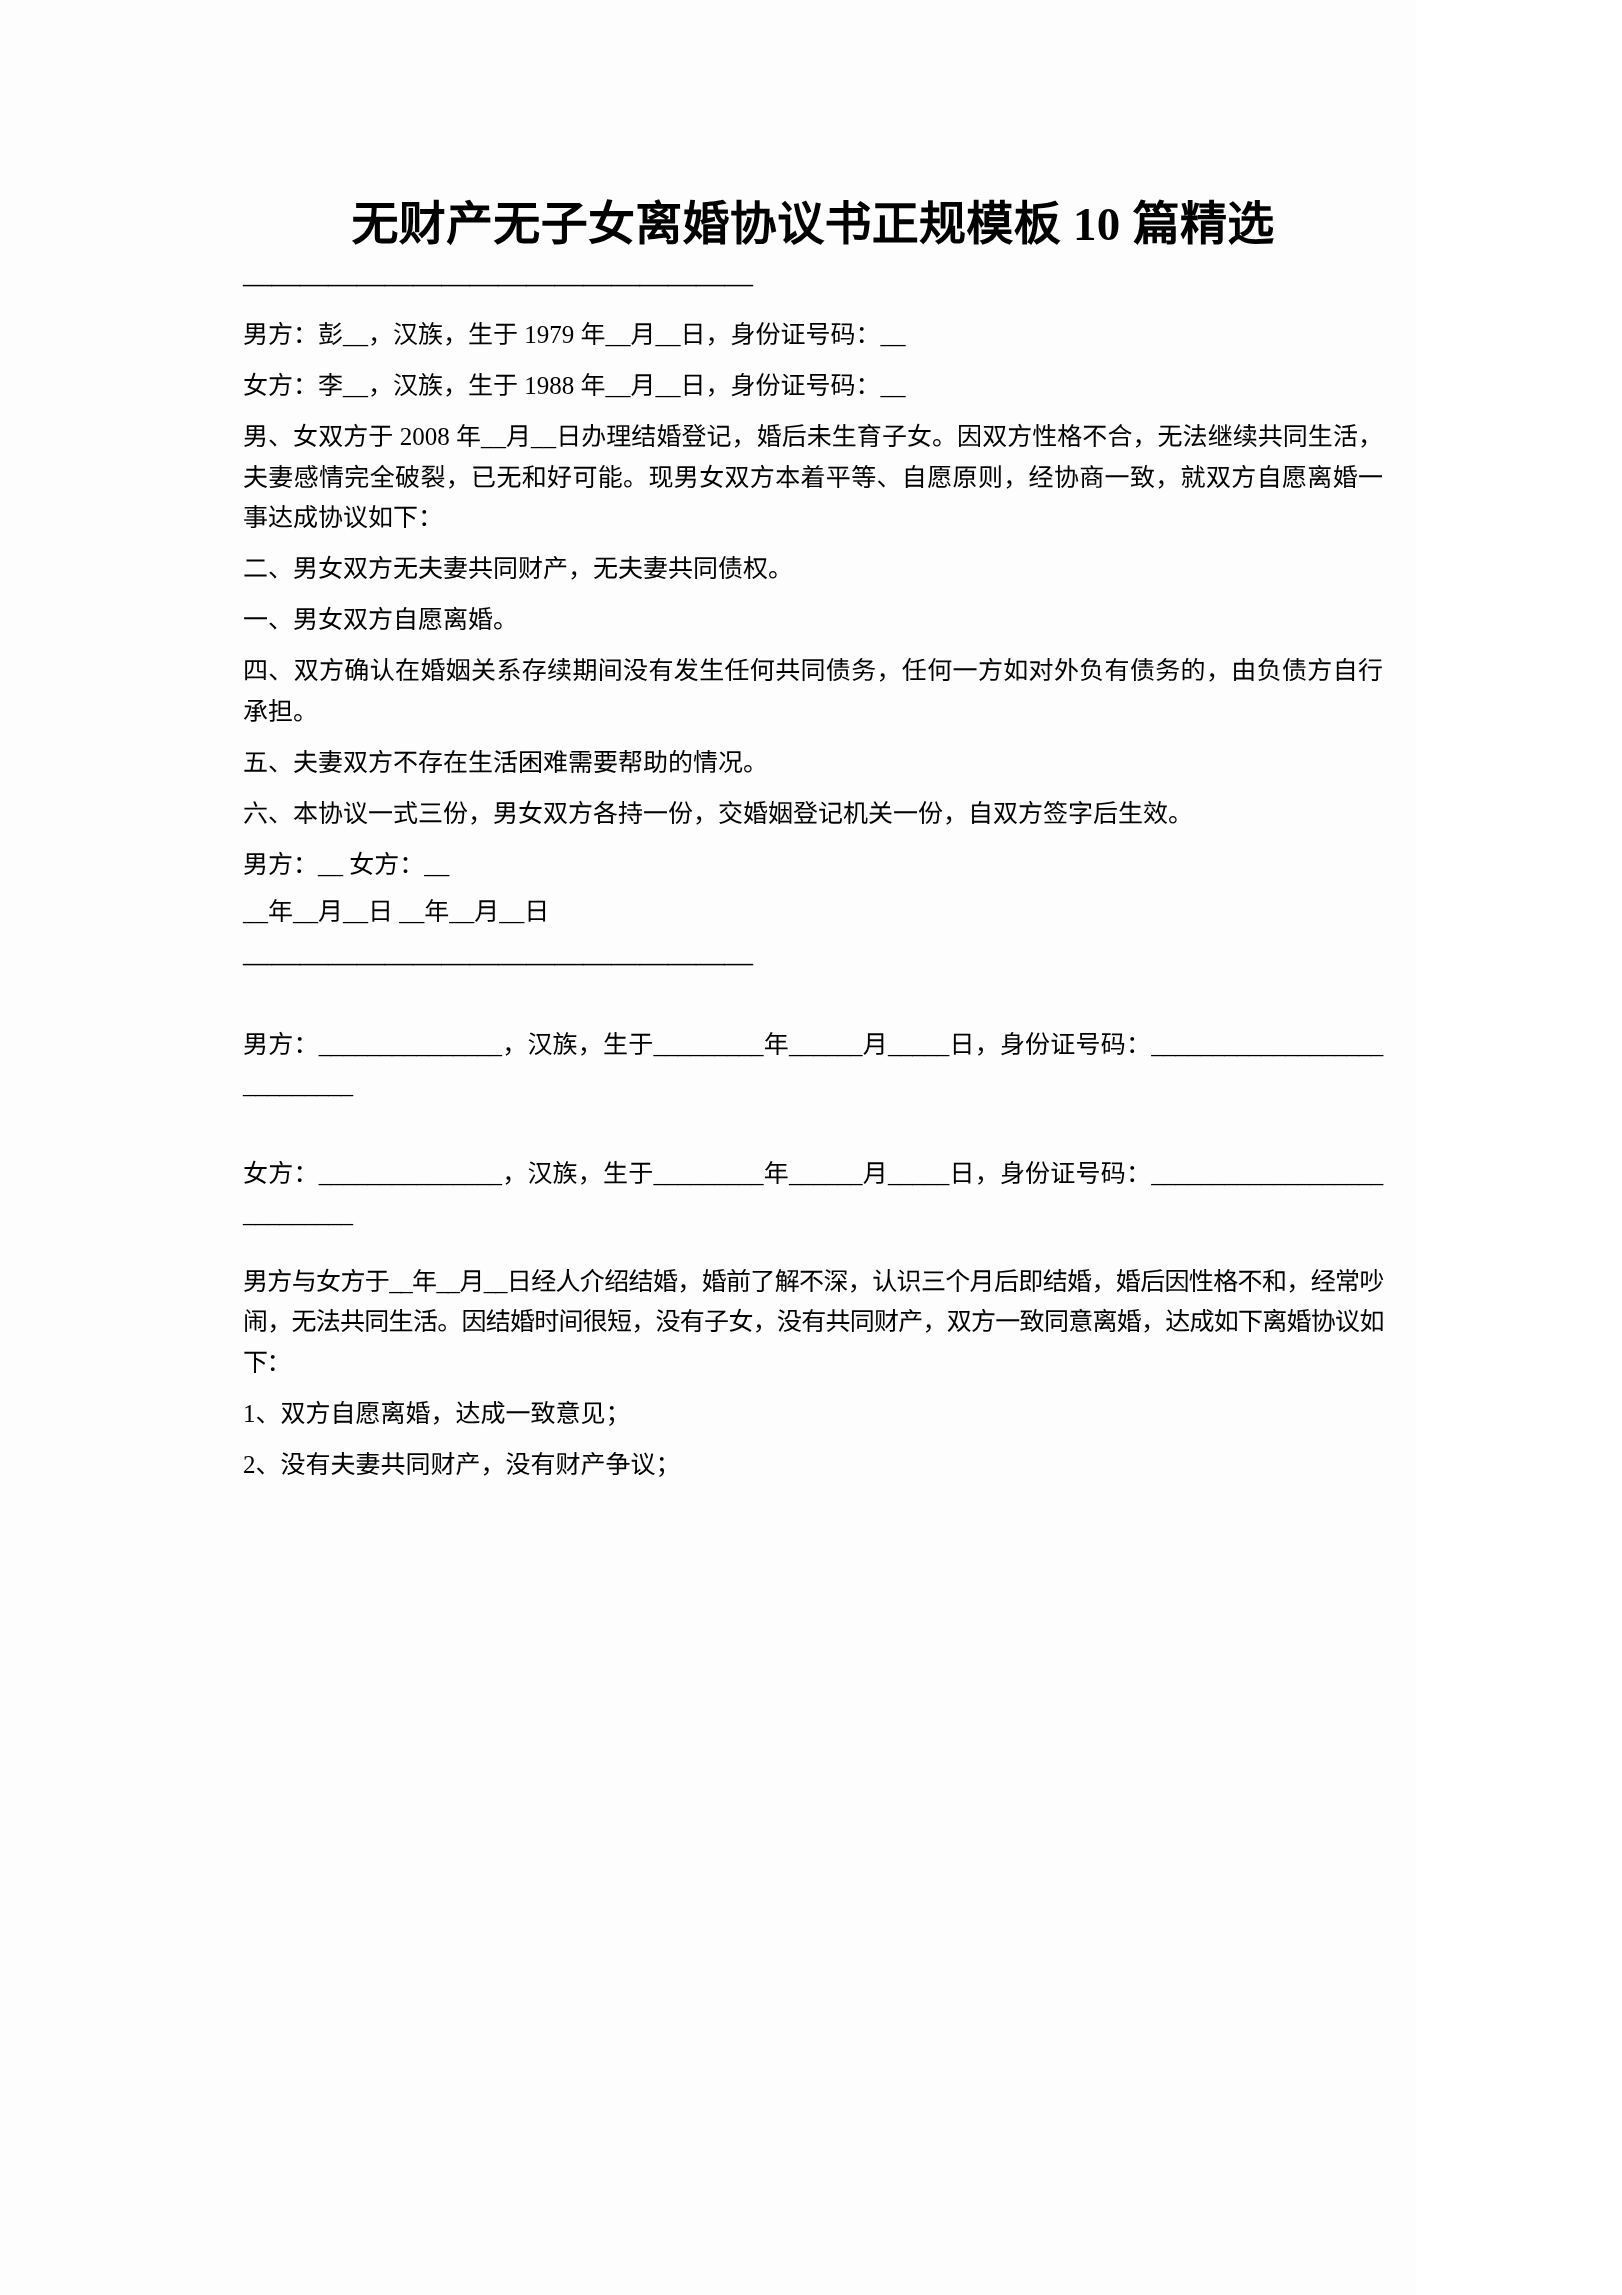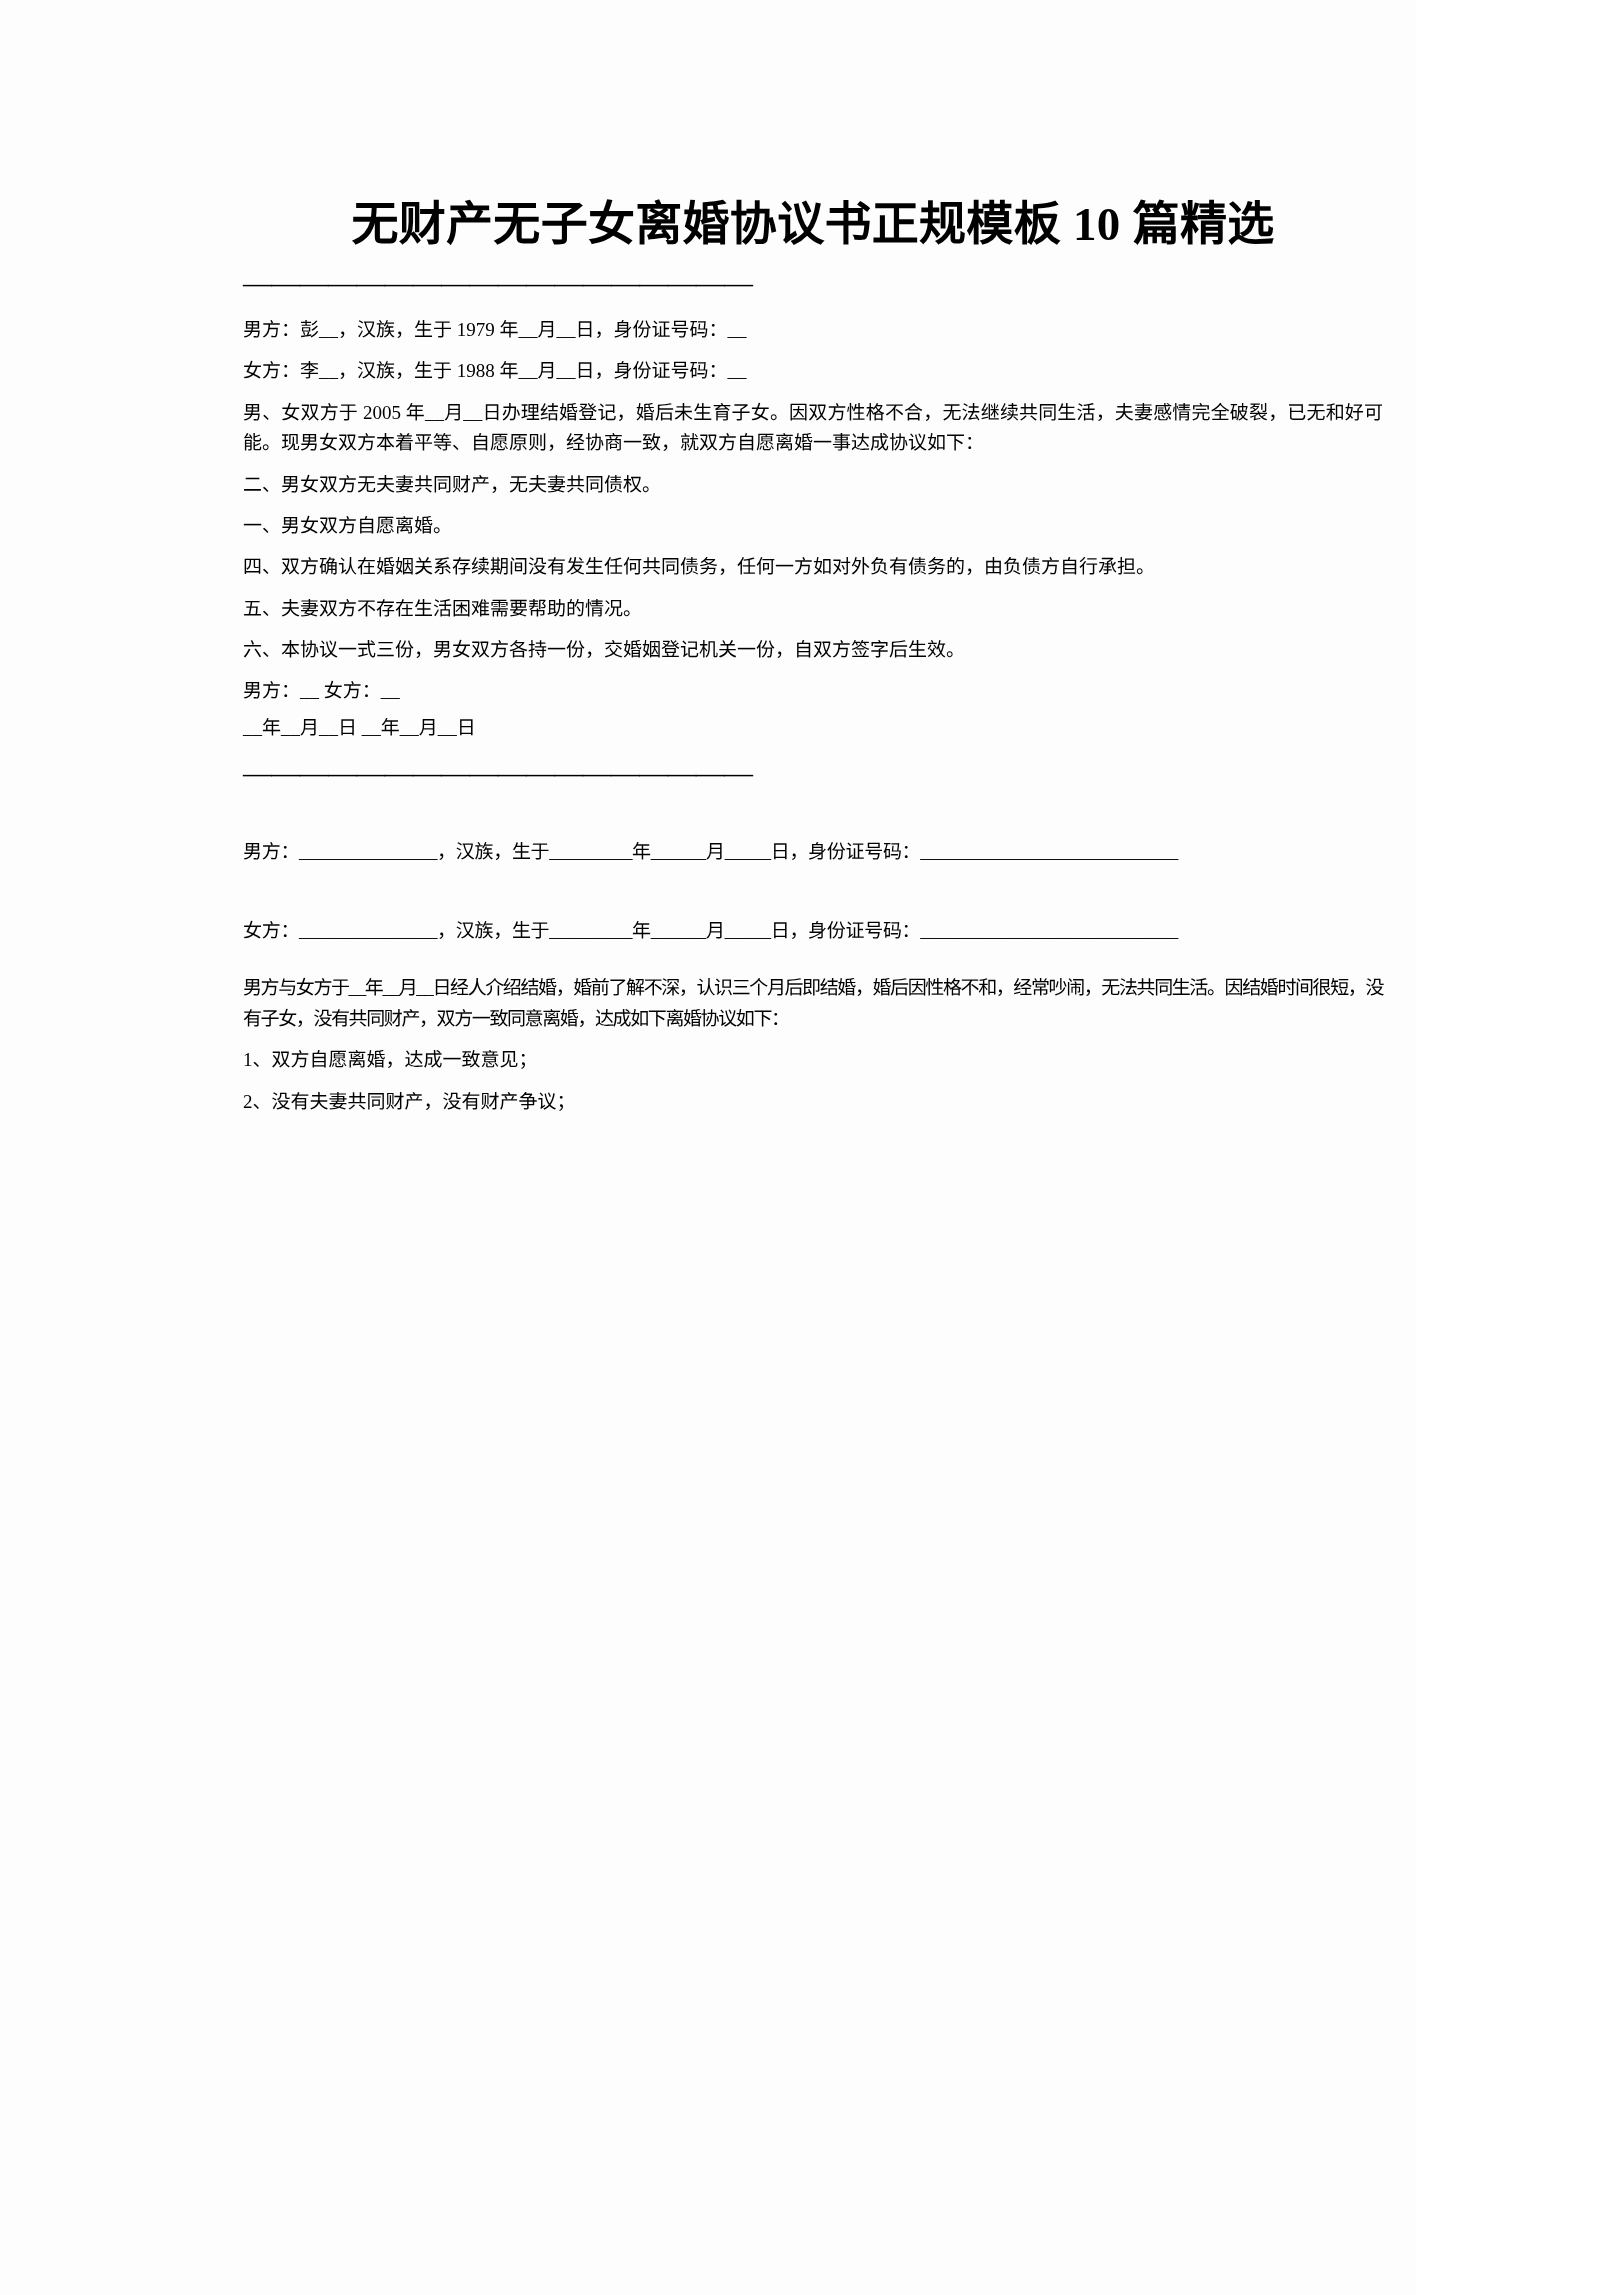--- a/index.html
+++ b/index.html
@@ -36,21 +36,21 @@
   .sep {
     font-size: 29px;
     line-height: 1.05;
     margin: 14.4px 0 17px 0;
     letter-spacing: -0.7px;
     white-space: nowrap;
     color: #000;
     font-weight: 500;
   }
   p.para {
-    font-size: 19px;
+    font-size: 25px;
     line-height: 1.62;
     margin: 0 0 10.5px 0;
     text-align: justify;
     text-justify: inter-ideograph;
     color: #000;
     word-break: break-all;
   }
   p.para.tight {
     letter-spacing: -1.4px;
     margin-top: 27px;
@@ -70,21 +70,21 @@
   <div class="content">
 
     <h1 class="doc-title">无财产无子女离婚协议书正规模板 10 篇精选</h1>
 
     <div class="sep">——————————————————</div>
 
     <p class="para">男方：彭__，汉族，生于 1979 年__月__日，身份证号码：__</p>
 
     <p class="para">女方：李__，汉族，生于 1988 年__月__日，身份证号码：__</p>
 
-    <p class="para">男、女双方于 2005 年__月__日办理结婚登记，婚后未生育子女。因双方性格不合，无法继续共同生活，夫妻感情完全破裂，已无和好可能。现男女双方本着平等、自愿原则，经协商一致，就双方自愿离婚一事达成协议如下：</p>
+    <p class="para">男、女双方于 2008 年__月__日办理结婚登记，婚后未生育子女。因双方性格不合，无法继续共同生活，夫妻感情完全破裂，已无和好可能。现男女双方本着平等、自愿原则，经协商一致，就双方自愿离婚一事达成协议如下：</p>
 
     <p class="para">二、男女双方无夫妻共同财产，无夫妻共同债权。</p>
 
     <p class="para">一、男女双方自愿离婚。</p>
 
 
     <p class="para">四、双方确认在婚姻关系存续期间没有发生任何共同债务，任何一方如对外负有债务的，由负债方自行承担。</p>
 
     <p class="para">五、夫妻双方不存在生活困难需要帮助的情况。</p>
 

